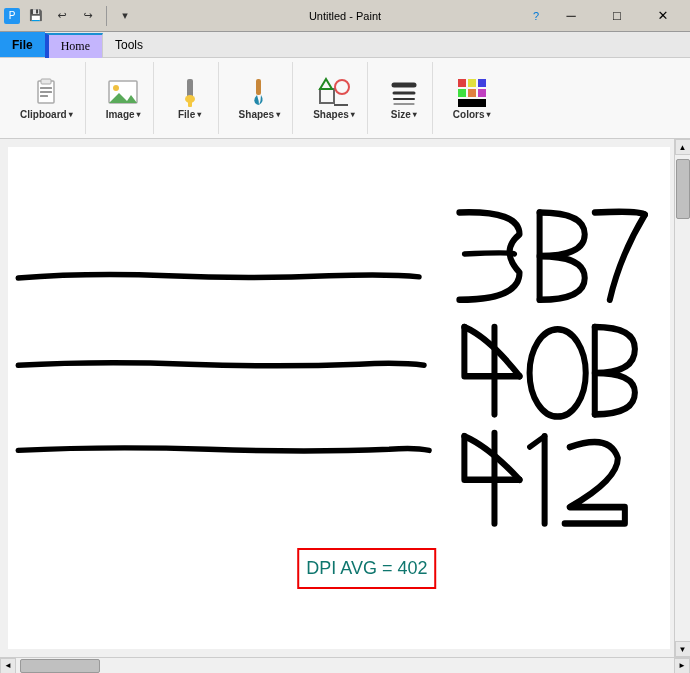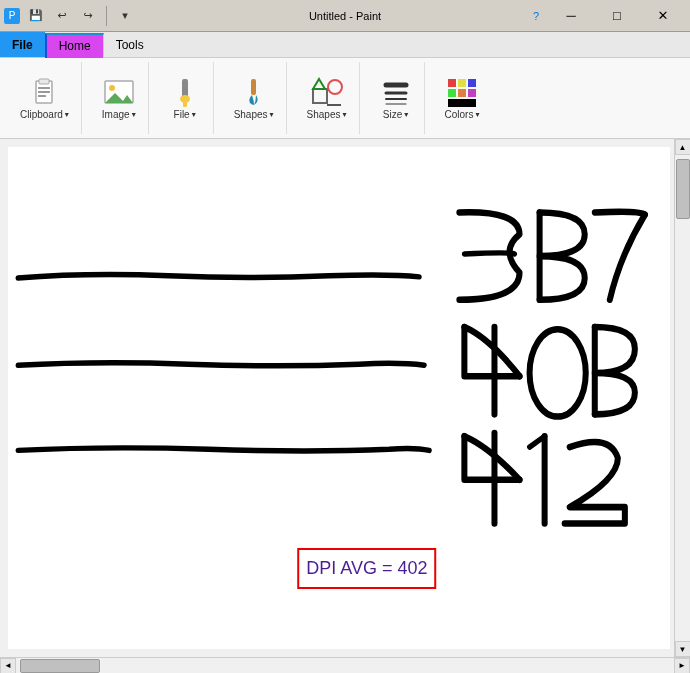--- a/index.html
+++ b/index.html
@@ -64,39 +64,41 @@
       border-bottom: 1px solid #ccc;
     }
     .ribbon-tab {
       padding: 4px 12px;
       font-size: 12px;
       cursor: pointer;
       height: 100%;
       display: flex; align-items: center;
     }
     .ribbon-tab.active {
-      background: #d946ef;
+      background: #c4b5fd;
       border-top: 2px solid #1a8fd1;
-      border-left: 2px solid #1d4ed8;
+      border-left: 4px solid #1d4ed8;
       border-right: 1px solid #ccc;
       border-bottom: none;
       margin-bottom: -1px;
+      font-family: Liberation Serif, serif;
     }
     .ribbon-tab.file {
       background: #2196F3;
       color: #000000;
       font-weight: bold;
       border: none;
     }
     .ribbon-content {
       display: flex;
       align-items: center;
       padding: 4px 8px;
       gap: 8px;
       height: 80px;
+      font-weight: bold;
     }
     .ribbon-group {
       display: flex;
       flex-direction: column;
       align-items: center;
       height: 100%;
       border-right: 1px solid #ddd;
       padding: 4px 8px;
       gap: 2px;
     }
@@ -164,21 +166,21 @@
     
     .dpi-box {
       position: absolute;
       bottom: 60px;
       left: 50%;
       transform: translateX(-30%);
       border: 2px solid #e00;
       padding: 8px 7px;
       font-size: 18px;
       font-weight: 400;
-      color: #4c1d95;
+      color: #0f766e;
       background: white;
       font-family: 'Segoe UI', Arial, sans-serif;
     }
 
     .scrollbar-h {
       height: 16px;
       background: #f0f0f0;
       border-top: 1px solid #ccc;
       display: flex;
       align-items: center;

